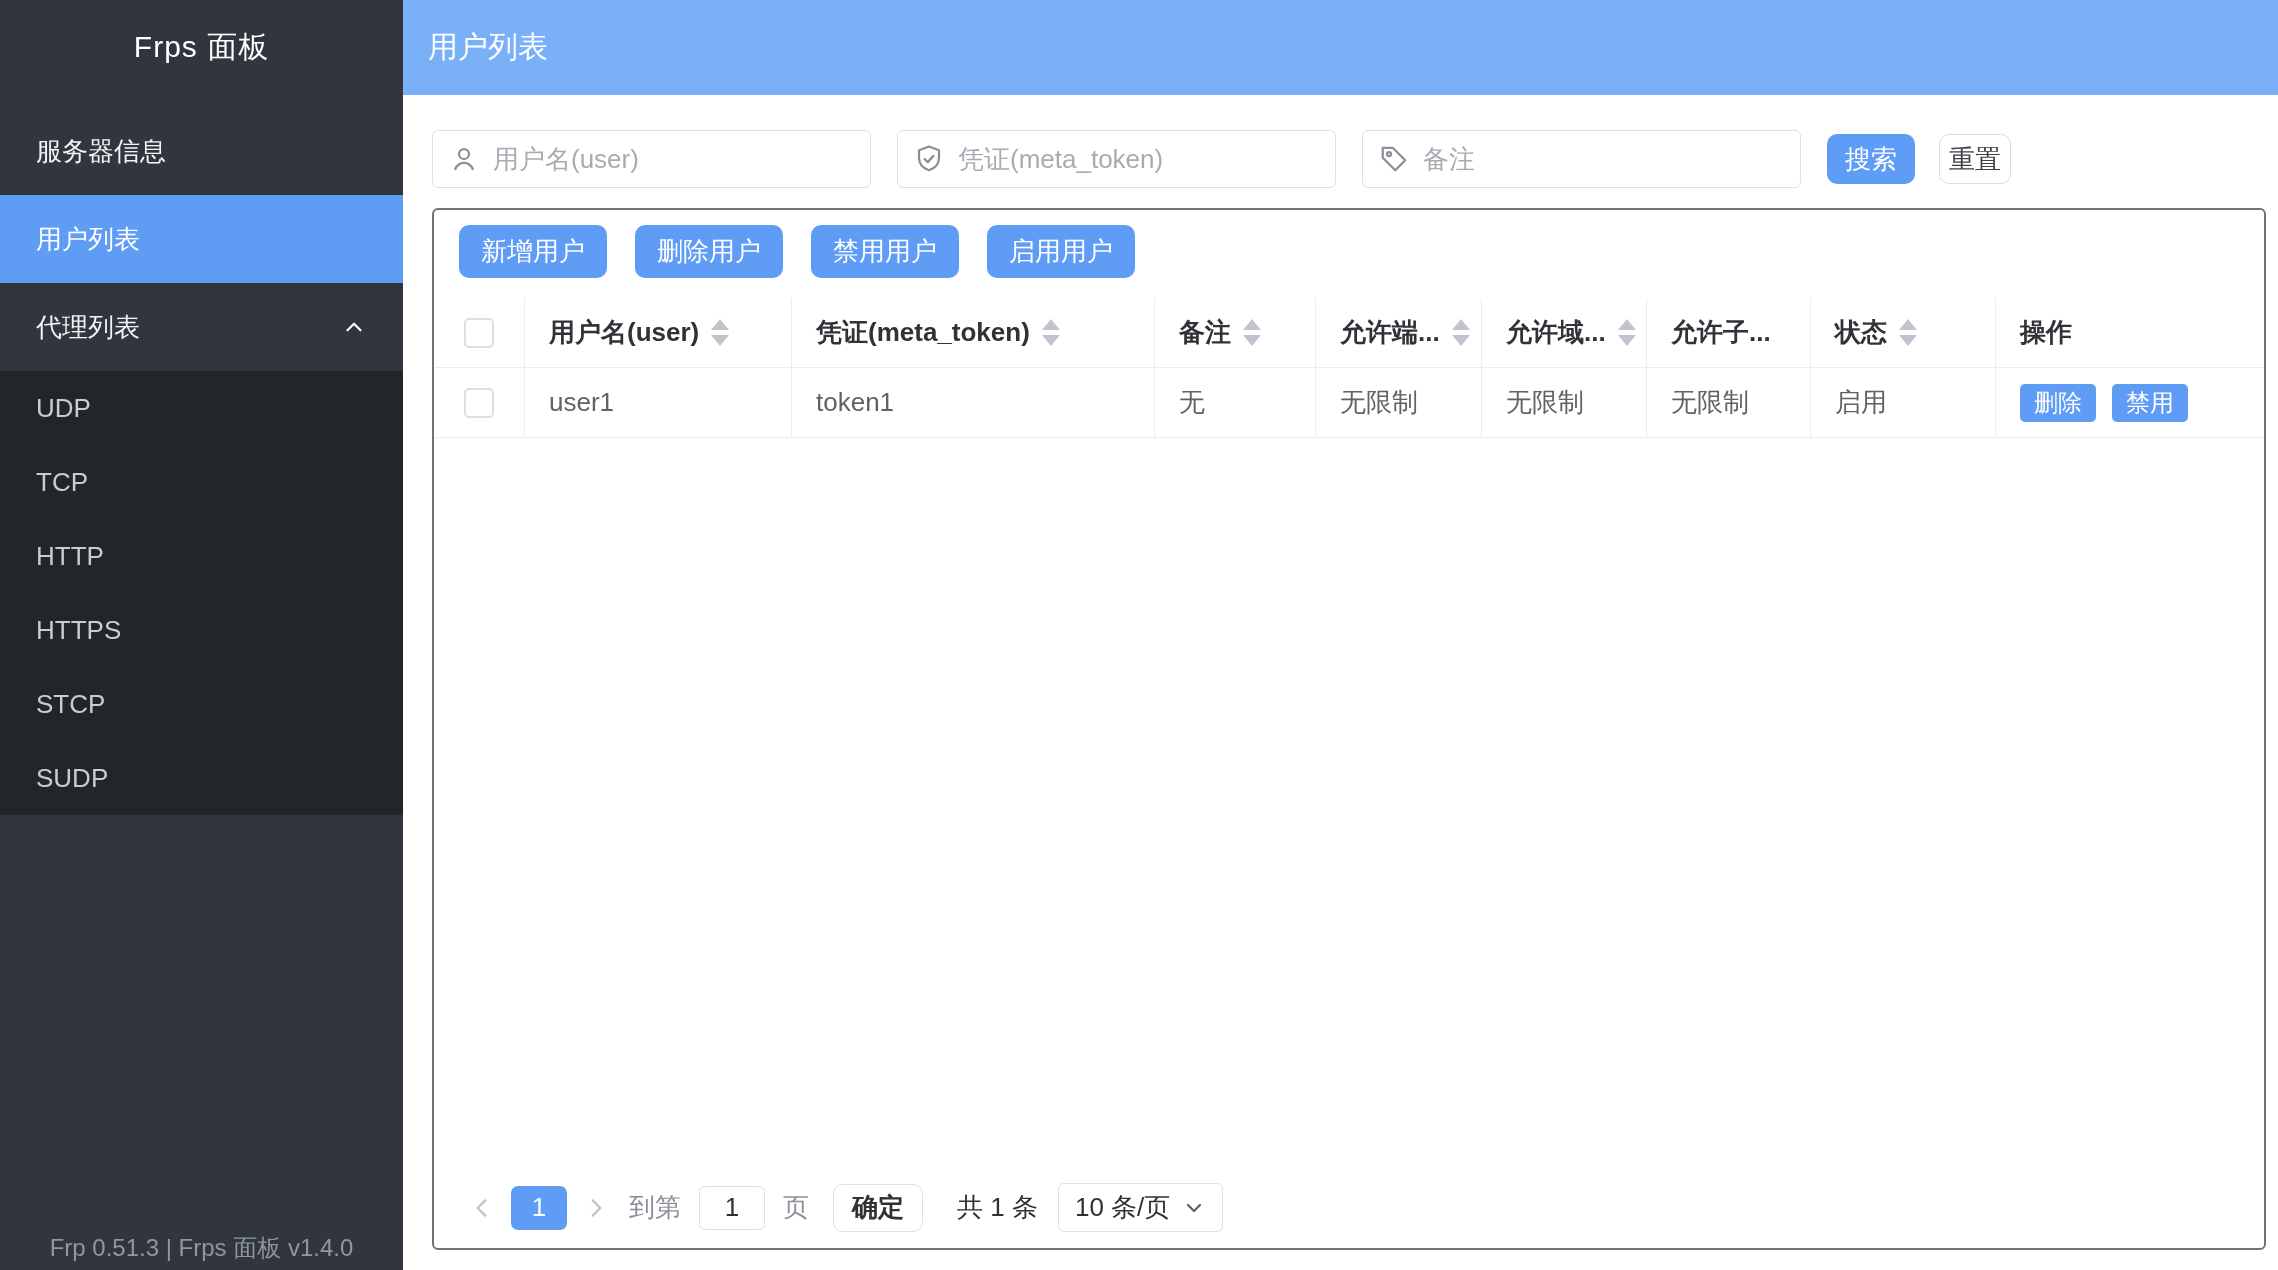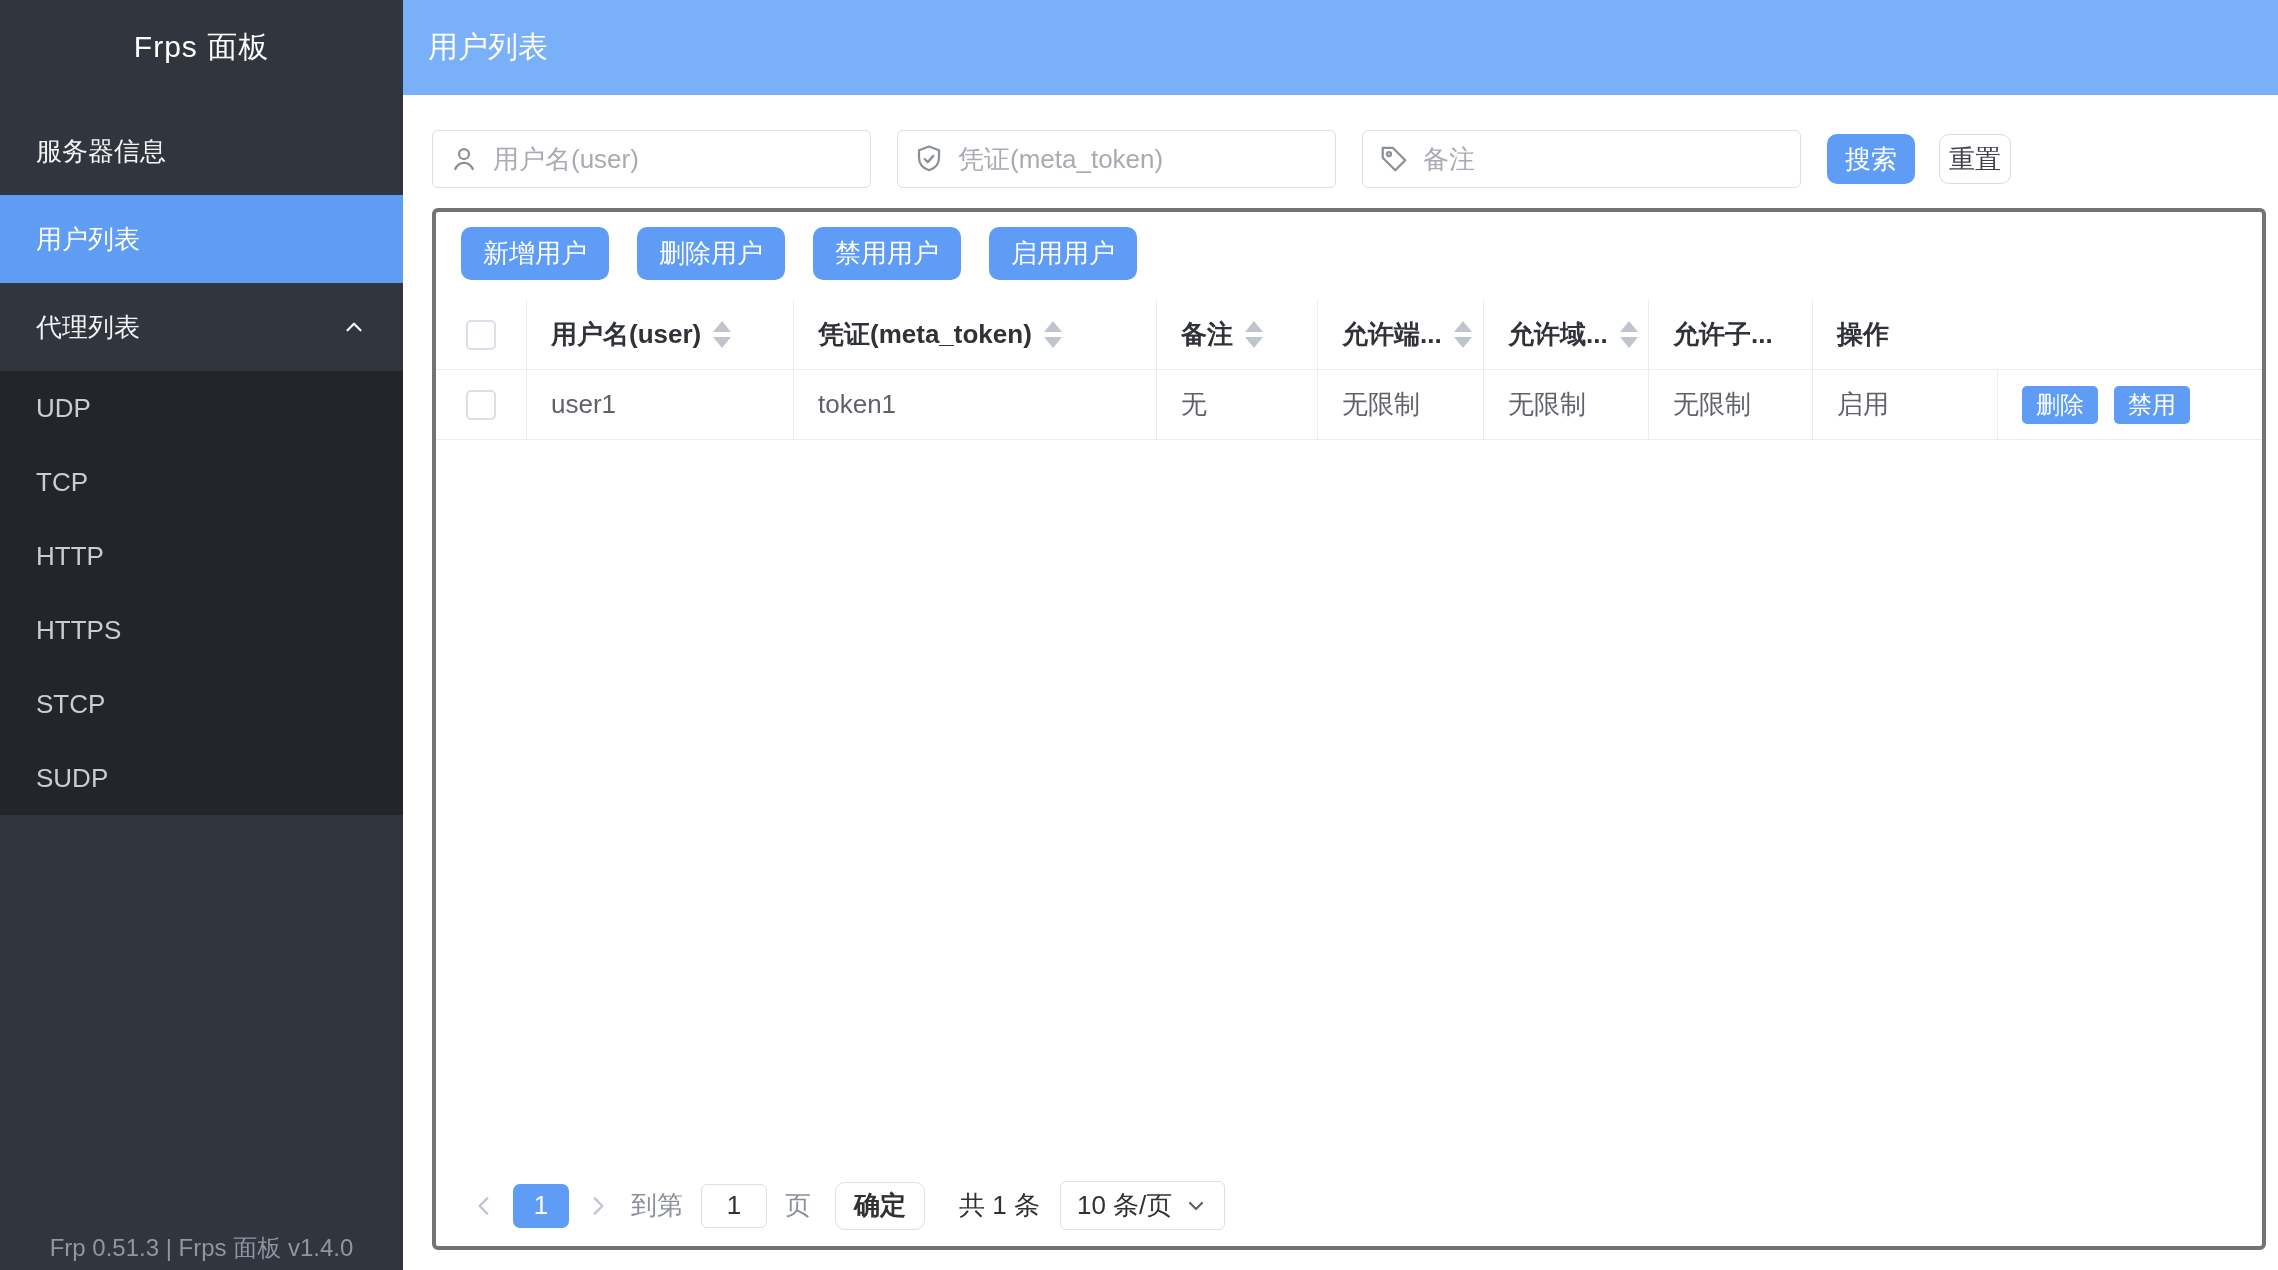--- a/index.html
+++ b/index.html
@@ -38,21 +38,21 @@
                         font-family:"Liberation Sans","DejaVu Sans",sans-serif; }
   .search-input input::placeholder { color:#a8abb2; }
   .btn { border:none; border-radius:10px; cursor:pointer; font-size:26px;
          font-family:"Liberation Sans","DejaVu Sans",sans-serif; }
   .btn-primary { background:#5f9cf5; color:#fff; }
   .btn-plain { background:#fff; color:#3d4046; border:1px solid #d9dce2; }
   .search-btn { width:88px; height:50px; }
   .reset-btn { width:72px; height:50px; margin-left:24px; }
 
   
-  .panel { margin:20px 12px 20px 29px; flex:1; border:4px solid #737373; border-radius:6px;
+  .panel { margin:20px 12px 20px 29px; flex:1; border:2px solid #737373; border-radius:6px;
            display:flex; flex-direction:column; background:#fff; overflow:hidden; }
   .toolbar { display:flex; gap:28px; padding:15px 0 0 25px; }
   .toolbar .btn { height:53px; padding:0 22px; }
 
   
   .table { margin-top:20px; width:100%; font-size:26px; }
   .tr { display:flex; height:70px; align-items:stretch; border-bottom:1px solid #e9ecf2; }
   .td { display:flex; align-items:center; padding-left:24px; border-right:1px solid #e9ecf2;
         color:#5f6368; overflow:hidden; white-space:nowrap; }
   .thead .td { font-weight:bold; color:#2f3237; }
@@ -210,20 +210,27 @@
           <div class="td col-p2">
             <span>允许域...</span>
             <span class="caret">
                 <i class="up"></i>
                 <i class="down"></i>
               </span>
           </div>
           <div class="td col-p3">
             <span>允许子...</span>
           </div>
+          <div class="td col-status">
+            <span>状态</span>
+            <span class="caret">
+                <i class="up"></i>
+                <i class="down"></i>
+              </span>
+          </div>
           <div class="td col-op">
             <span>操作</span>
           </div>
         </div>
 
         <div class="tr">
           <div class="td col-check">
             <span class="checkbox"></span>
           </div>
           <div class="td col-user">user1</div>

